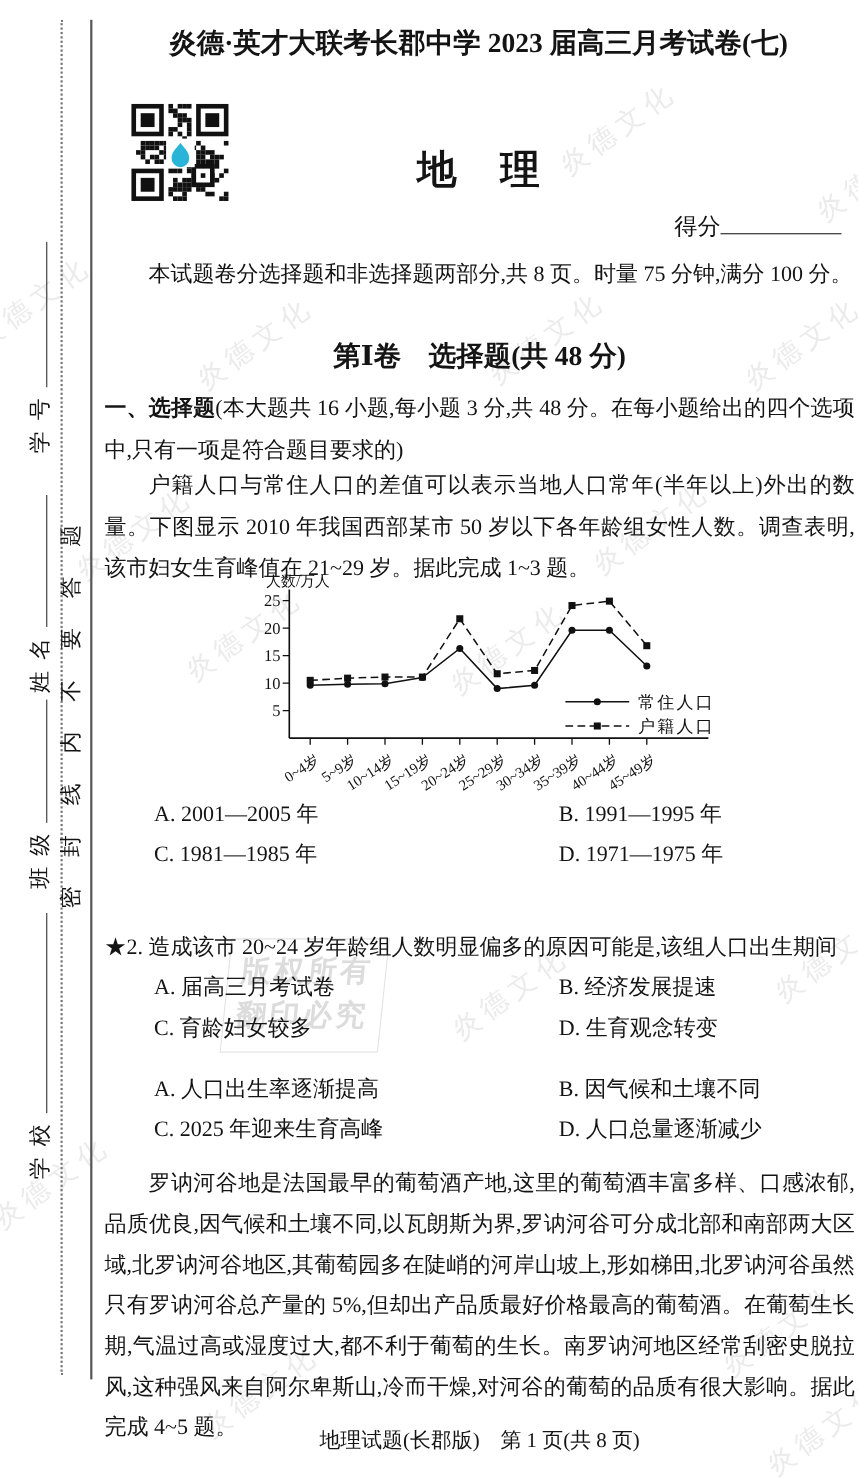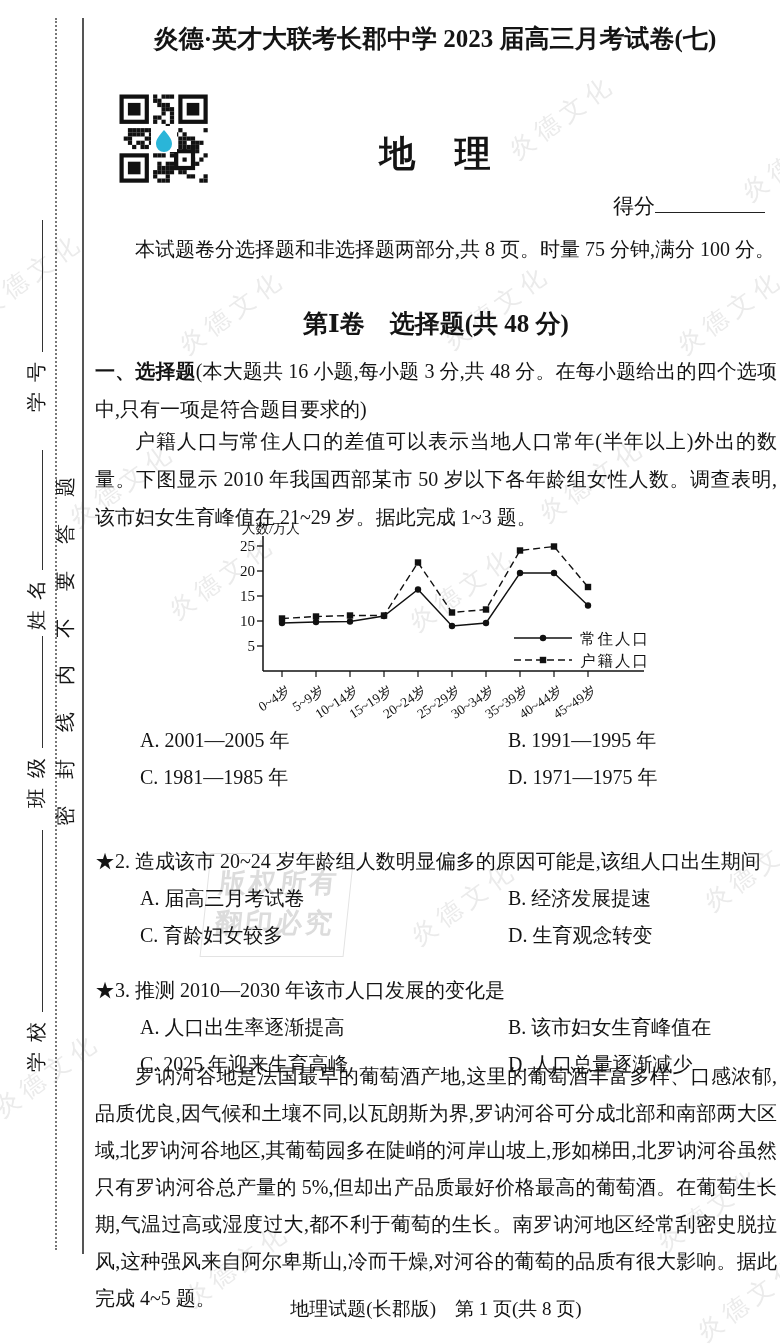--- a/index.html
+++ b/index.html
@@ -322,23 +322,22 @@
       <p class="stem"><span>★2.</span> <span>造成该市 20~24 岁年龄组人数明显偏多的原因可能是,该组人口出生期间</span></p>
       <div class="opt-row">
         <span class="opt-l"><span>A.</span> <span>届高三月考试卷</span></span><span><span>B.</span> <span>经济发展提速</span></span>
       </div>
       <div class="opt-row">
         <span class="opt-l"><span>C.</span> <span>育龄妇女较多</span></span><span><span>D.</span> <span>生育观念转变</span></span>
       </div>
     </div>
 
     <div class="abs q" style="top:972px;">
-      <p class="stem"><span>★3.</span> <span>推测 2010—2030 年该市人口发展的变化是</span></p>
-      <div class="opt-row">
-        <span class="opt-l"><span>A.</span> <span>人口出生率逐渐提高</span></span><span><span>B.</span> <span>该市妇女生育峰值在</span></span>
+      <div class="opt-row">
+        <span class="opt-l"><span>A.</span> <span>人口出生率逐渐提高</span></span><span><span>B.</span> <span>因气候和土壤不同</span></span>
       </div>
       <div class="opt-row">
         <span class="opt-l"><span>C.</span> <span>2025 年迎来生育高峰</span></span><span><span>D.</span> <span>人口总量逐渐减少</span></span>
       </div>
     </div>
 
     <div class="abs para indent" style="top:1058px;line-height:37px;">罗讷河谷地是法国最早的葡萄酒产地,这里的葡萄酒丰富多样、口感浓郁,品质优良,因气候和土壤不同,以瓦朗斯为界,罗讷河谷可分成北部和南部两大区域,北罗讷河谷地区,其葡萄园多在陡峭的河岸山坡上,形如梯田,北罗讷河谷虽然只有罗讷河谷总产量的 5%,但却出产品质最好价格最高的葡萄酒。在葡萄生长期,气温过高或湿度过大,都不利于葡萄的生长。南罗讷河地区经常刮密史脱拉风,这种强风来自阿尔卑斯山,冷而干燥,对河谷的葡萄的品质有很大影响。据此完成 4~5 题。</div>
 
     <div class="abs footer">地理试题(长郡版)　第 1 页(共 8 页)</div>
   </div>

